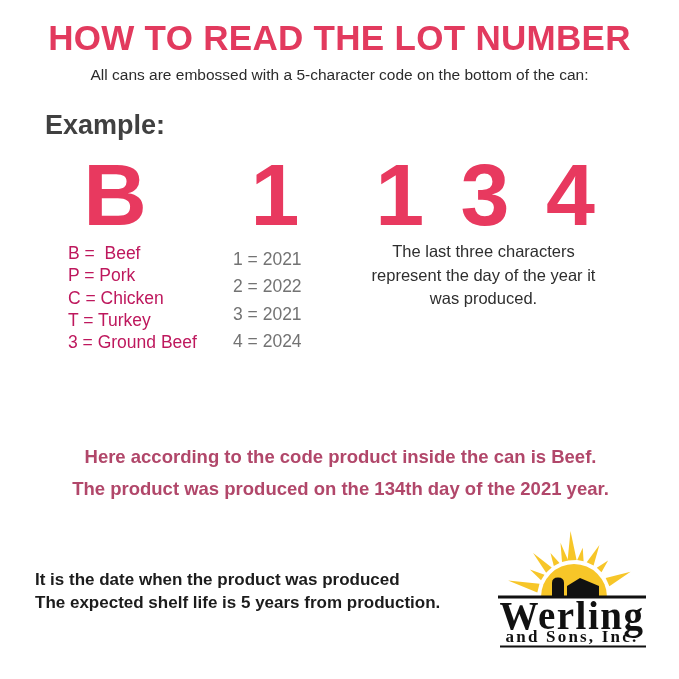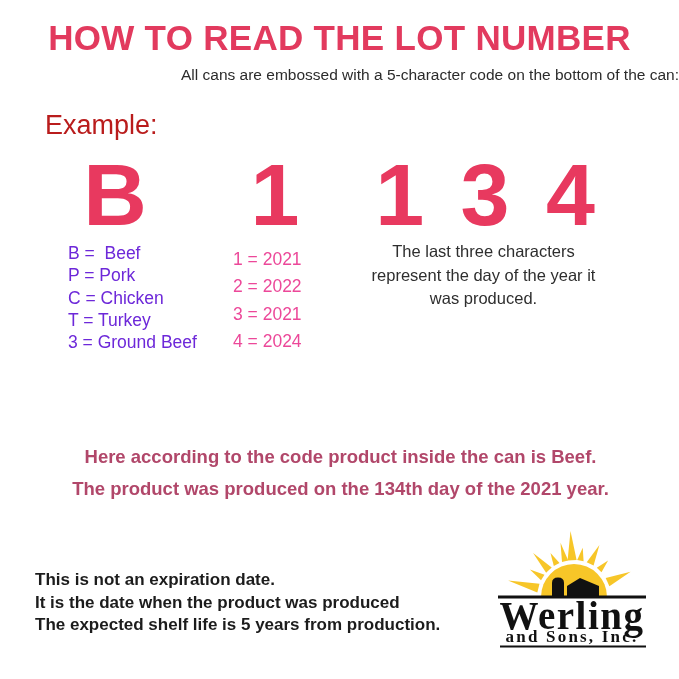--- a/index.html
+++ b/index.html
@@ -5,42 +5,42 @@
   html,body{margin:0;padding:0;background:#ffffff;}
   .canvas{
     position:relative;width:679px;height:679px;background:#ffffff;
     font-family:"Liberation Sans",sans-serif;overflow:hidden;color:#2e2e2e;
   }
   .title{
     position:absolute;top:18px;left:0;right:0;text-align:center;
     font-size:35px;font-weight:800;color:#e23a5e;letter-spacing:.3px;
   }
   .subtitle{
-    position:absolute;top:66px;left:0;right:0;text-align:right;
+    position:absolute;top:66px;left:0;right:0;text-align:center;
     font-size:15.5px;color:#2b2b2b;
   }
   .example{
     position:absolute;top:110px;left:45px;
-    font-size:27px;font-weight:400;color:#b91c1c;
+    font-size:27px;font-weight:700;color:#404040;
   }
   .big-char{
     position:absolute;top:151px;font-size:88px;font-weight:700;
     color:#e8395f;line-height:1;text-align:center;
   }
   .big-b{left:55px;width:120px;}
   .big-second{left:215px;width:120px;}
   .big-last3{left:348px;width:274px;word-spacing:12px;}
   .product-legend{
     position:absolute;left:68px;top:242px;
-    font-size:17.5px;line-height:22.3px;color:#6d28d9;
+    font-size:17.5px;line-height:22.3px;color:#be185d;
   }
   .product-legend div{white-space:pre;}
   .year-legend{
     position:absolute;left:233px;top:246px;
-    font-size:17.5px;line-height:27.4px;color:#ec4899;
+    font-size:17.5px;line-height:27.4px;color:#737373;
   }
   .last-three-note{
     position:absolute;left:357px;top:240px;width:253px;text-align:center;
     font-size:16.5px;line-height:23.5px;color:#2e2e2e;
   }
   .char-notes{
     position:absolute;left:30px;top:355px;
     font-size:16px;line-height:23px;color:#3f3f3f;
   }
   .char-notes b{color:#1d1d1d;font-weight:700;}
@@ -95,21 +95,20 @@
 
   <div class="last-three-note">The last three characters represent the day of the year it was produced.</div>
 
 
   <div class="highlight">
     <div>Here according to the code product inside the can is Beef.</div>
     <div>The product was produced on the 134th day of the 2021 year.</div>
   </div>
 
   <div class="footer-notes">
-    <div>This is not an expiration date.</div>
     <div>It is the date when the product was produced</div>
     <div>The expected shelf life is 5 years from production.</div>
   </div>
 
   <div class="logo">
     <svg viewBox="0 0 170 130" xmlns="http://www.w3.org/2000/svg">
       <g id="sun-rays">
           <polygon points="55.3,62.5 57.5,53.7 26.0,50.5" fill="#f7c628"></polygon>
           <polygon points="59.0,50.2 62.5,44.7 47.9,39.4" fill="#f7c628"></polygon>
           <polygon points="64.1,42.7 69.7,37.5 51.1,23.1" fill="#f7c628"></polygon>

